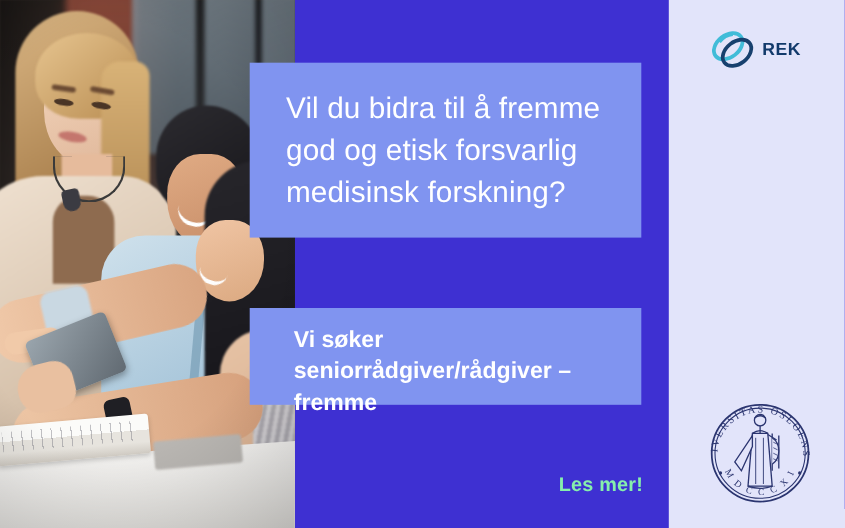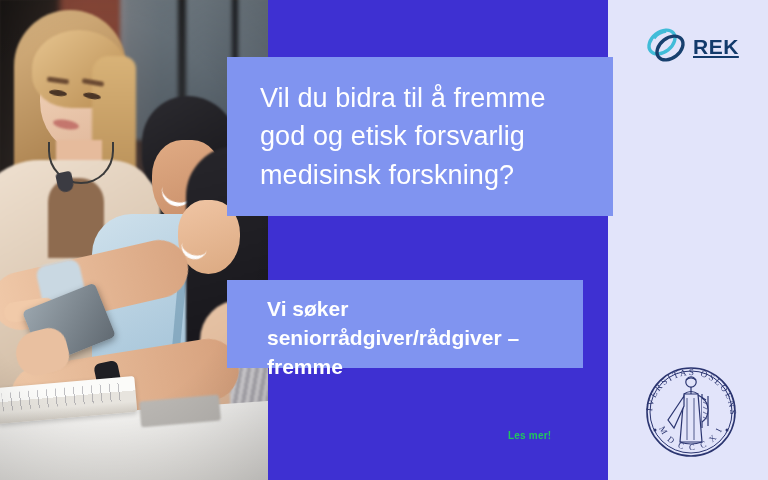--- a/index.html
+++ b/index.html
@@ -351,44 +351,43 @@
     left: 645px;
     top: 24px;
     width: 95px;
     height: 44px;
     display: flex;
     align-items: center;
     gap: 4px;
   }
   .rek-mark { width: 44px; height: 42px; flex: 0 0 auto; }
   .rek-text {
-    font-size: 21px;
+    font-size: 16px;
     font-weight: bold;
     letter-spacing: .5px;
     color: #123A6B;
     line-height: 1;
-    text-decoration: underline;
   }
 
   
   .uio-seal {
     position: absolute;
     left: 638px;
     top: 358px;
     width: 106px;
     height: 108px;
   }
   .uio-seal svg { display: block; width: 106px; height: 108px; }
 
   
   .headline-box {
     position: absolute;
     left: 227px;
     top: 57px;
-    width: 386px;
+    width: 356px;
     height: 159px;
     background: #8094F0;
     box-sizing: border-box;
     padding: 22px 26px 0 33px;
   }
   .headline {
     margin: 0;
     font-size: 27px;
     font-weight: normal;
     line-height: 1.42;
@@ -409,23 +408,23 @@
     margin: 0;
     font-size: 21px;
     font-weight: bold;
     line-height: 1.38;
     color: #ffffff;
   }
   .cta {
     position: absolute;
     left: 508px;
     top: 430px;
-    font-size: 10px;
+    font-size: 18px;
     font-weight: bold;
-    color: #22c55e;
+    color: #86efac;
     letter-spacing: .2px;
     background: none;
     border: none;
     padding: 0;
     cursor: pointer;
     font-family: "Liberation Sans", sans-serif;
   }
 </style>
 </head>
 <body>

